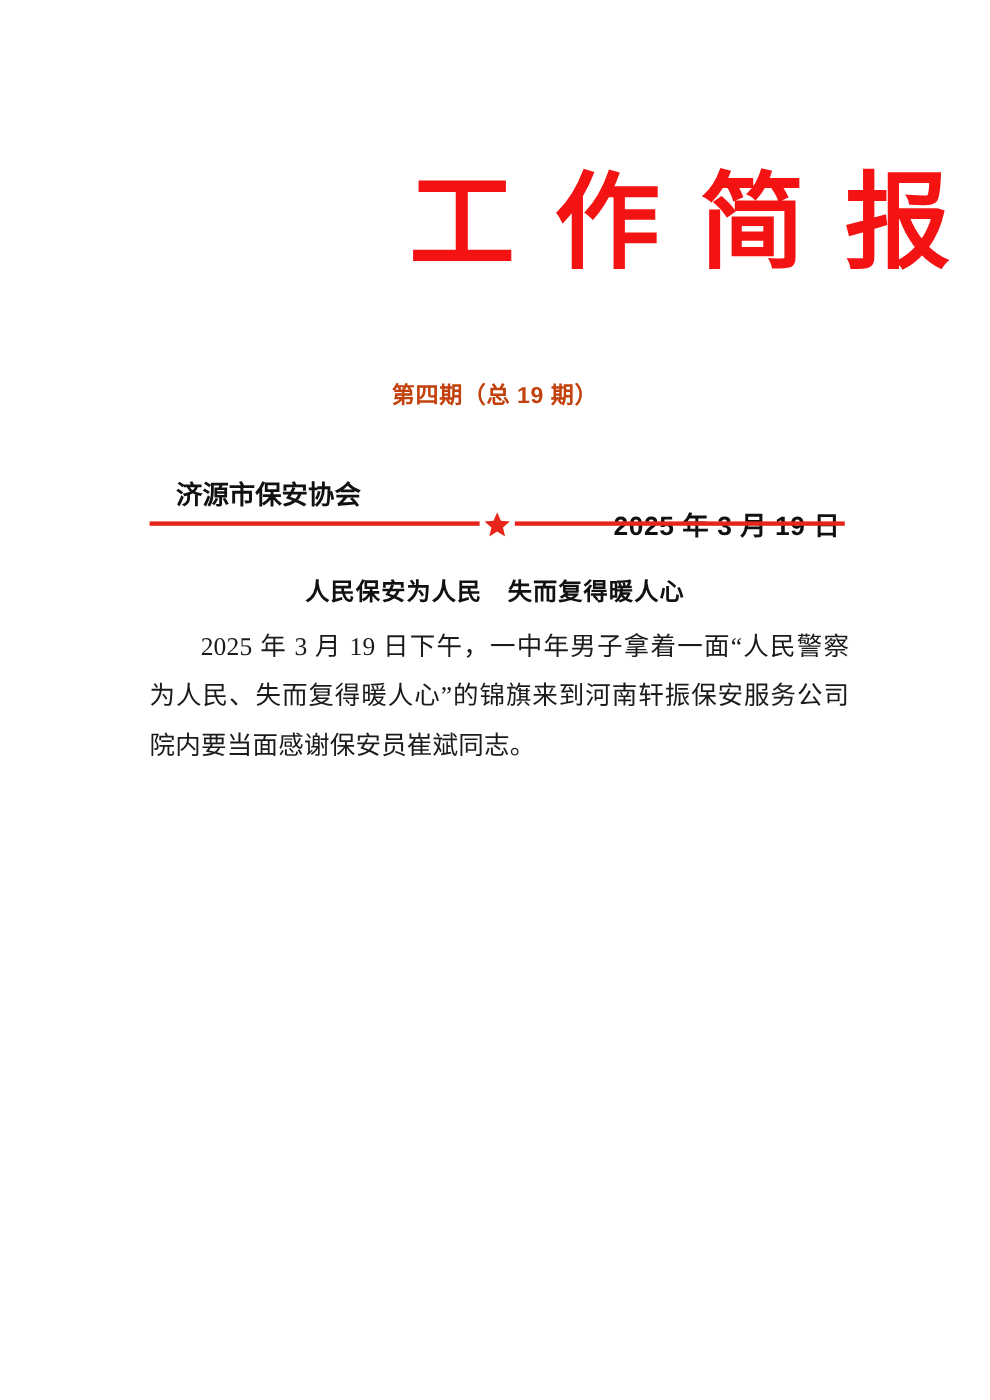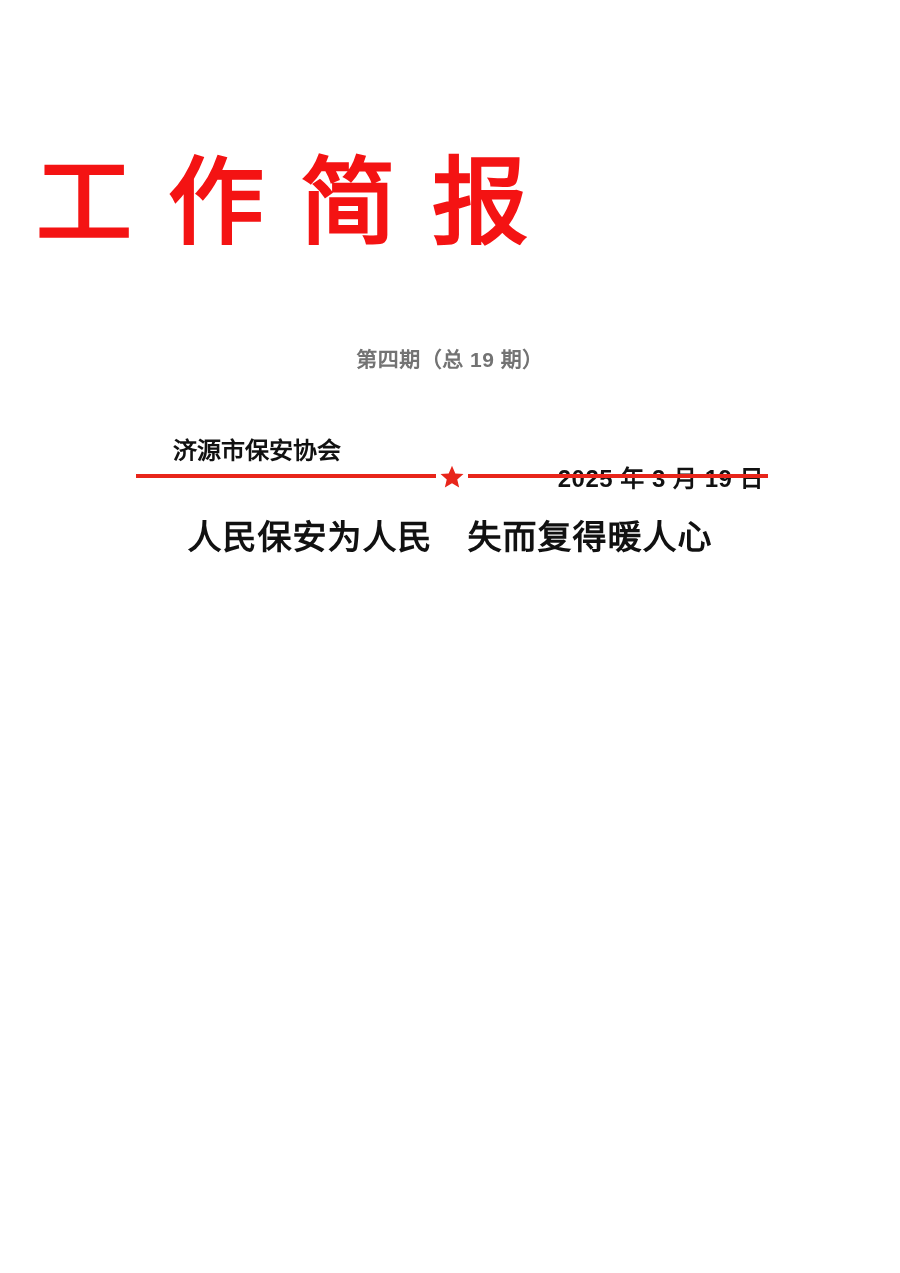--- a/index.html
+++ b/index.html
@@ -24,21 +24,21 @@
     background: #ffffff;
     box-sizing: border-box;
   }
 
   
   .masthead {
     position: absolute;
     top: 143px;
     left: 0;
     width: 900px;
-    text-align: left;
+    text-align: right;
     font-family: "Liberation Sans", "DejaVu Sans", sans-serif;
     font-weight: 700;
     font-size: 96px;
     line-height: 120px;
     color: #f41313;
     letter-spacing: 36px;
     text-indent: 36px;
     white-space: nowrap;
   }
 
@@ -46,21 +46,21 @@
   .issue-line {
     position: absolute;
     top: 345px;
     left: 0;
     width: 900px;
     text-align: center;
     font-family: "Liberation Sans", "DejaVu Sans", sans-serif;
     font-weight: 700;
     font-size: 21px;
     line-height: 30px;
-    color: #737373;
+    color: #c2410c;
     letter-spacing: 0.5px;
   }
 
   
   .header-row {
     position: absolute;
     top: 434px;
     left: 136px;
     width: 632px;
     height: 40px;
@@ -68,21 +68,21 @@
     align-items: flex-start;
     justify-content: space-between;
     font-family: "Liberation Sans", "DejaVu Sans", sans-serif;
     font-weight: 700;
     font-size: 24px;
     line-height: 34px;
     color: #111111;
     white-space: nowrap;
   }
   .header-row .org {
-    margin-left: 37px;
+    margin-left: 24px;
   }
   .header-row .date {
     margin-right: 4px;
     letter-spacing: 0.5px;
     margin-top: 28px;
   }
 
   
   .rule-wrap {
     position: absolute;
@@ -114,21 +114,21 @@
 
   
   .article-title {
     position: absolute;
     top: 516px;
     left: 0;
     width: 900px;
     text-align: center;
     font-family: "Liberation Serif", "DejaVu Serif", serif;
     font-weight: 700;
-    font-size: 34px;
+    font-size: 22px;
     line-height: 44px;
     color: #111111;
     letter-spacing: 1px;
     white-space: pre;
   }
 
   .body-copy {
     position: absolute;
     top: 566px;
     left: 136px;
@@ -167,15 +167,16 @@
     <span class="rule-star">
       <svg width="26" height="26" viewBox="0 0 24 24" aria-hidden="true">
         <polygon points="12,1.6 15.05,8.7 22.6,9.3 16.85,14.3 18.6,21.8 12,17.7 5.4,21.8 7.15,14.3 1.4,9.3 8.95,8.7" fill="#e8251a"></polygon>
       </svg>
     </span>
   </div>
 
   <div class="article-title">人民保安为人民　失而复得暖人心</div>
 
   <div class="body-copy">
+    <p>2025 年 3 月 19 日下午，一中年男子拿着一面“人民警察为人民、失而复得暖人心”的锦旗来到河南轩振保安服务公司院内要当面感谢保安员崔斌同志。</p>
   </div>
 
 </div>
 
 </body></html>

